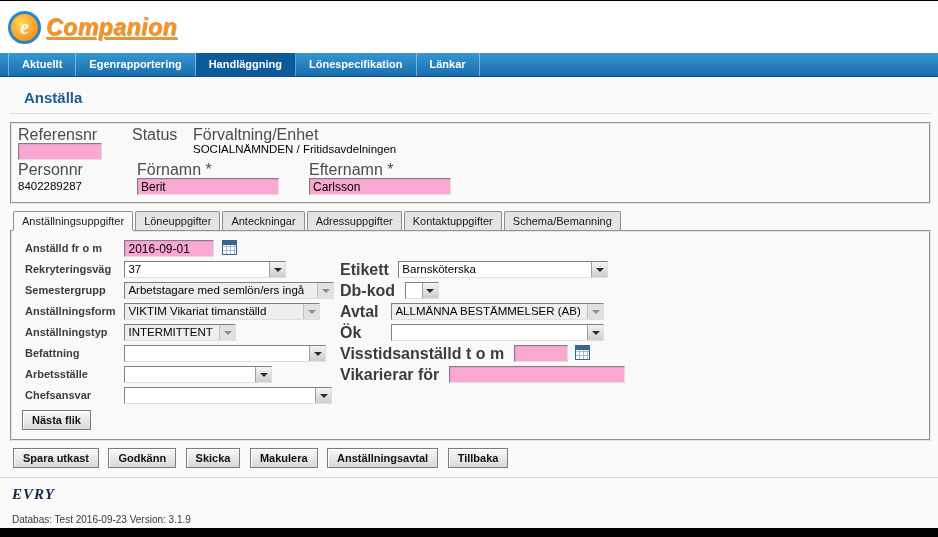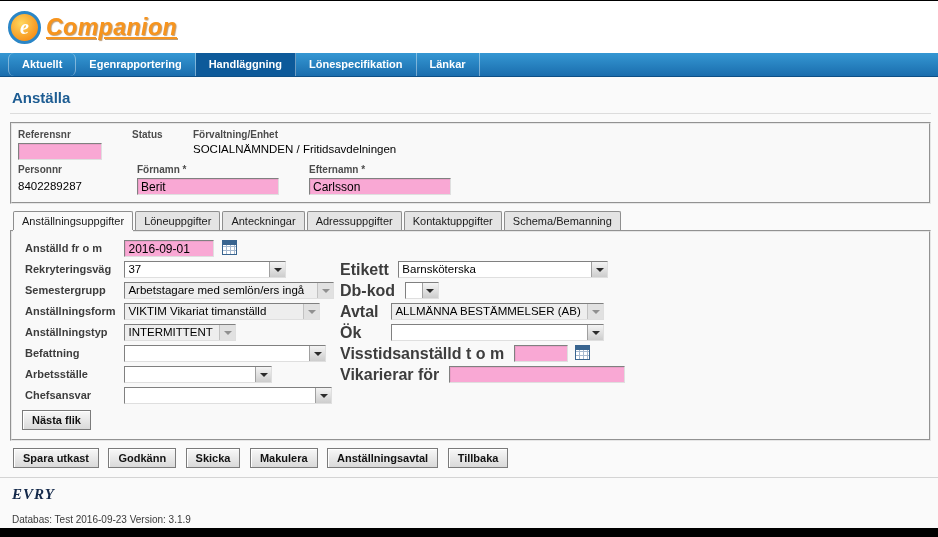--- a/index.html
+++ b/index.html
@@ -13,35 +13,35 @@
   .logo-badge{width:33px;height:33px;border-radius:50%;border:3px solid #2a86c7;
     background:radial-gradient(circle at 38% 35%,#ffd75e,#f7941d 72%);
     color:#fff;font:italic bold 20px/27px "Liberation Serif",serif;text-align:center;flex:none;}
   .logo-word{font:italic bold 23px "Liberation Sans",sans-serif;color:#f7941d;letter-spacing:.5px;
     text-shadow:1px 1px 1px rgba(140,75,0,.55);text-decoration:underline;}
 
   
   .navbar{height:24px;background:linear-gradient(#3597d3,#1a6dad);display:flex;padding-left:8px;border-bottom:1px solid #0d4f86;}
   .nav-item{color:#fff;font-size:11px;font-weight:bold;line-height:23px;padding:0 13px;
     border-right:1px solid rgba(255,255,255,.4);cursor:pointer;text-decoration:none;}
-  .nav-item:first-child{border-left:1px solid rgba(255,255,255,.4);border-radius:6px;}
+  .nav-item:first-child{border-left:1px solid rgba(255,255,255,.4);}
   .nav-item.active{background:#0d5a9a;}
 
   
-  .page-title{margin:12px 0 7px 12px;font-size:15px;color:#1d5c92;font-weight:bold;}
+  .page-title{margin:12px 0 7px 24px;font-size:15px;color:#1d5c92;font-weight:bold;}
   .rule{height:1px;background:#dcdcdc;margin:0 7px 8px 10px;}
   .panel{margin:0 7px 0 10px;border:2px groove #e6e6e6;background:#f9f9f9;}
 
   
   .person-panel{padding:5px 6px 6px;}
   .p-row{display:flex;}
   .p-row + .p-row{margin-top:3px;}
   .p-cell{padding-right:6px;}
   .p-c1a{width:114px;} .p-c1b{width:61px;} .p-c2a{width:119px;} .p-c2b{width:172px;}
-  .p-label{display:block;font-size:10px;font-weight:bold;color:#4c4c4c;line-height:12px;margin-bottom:2px;}
+  .p-label{display:block;font-size:16px;font-weight:normal;color:#4c4c4c;line-height:12px;margin-bottom:2px;}
   .p-value{font-size:11.5px;color:#000;line-height:13px;margin-top:4px;}
 
   
   .txt{height:17px;border:1px solid;border-color:#808080 #dfdfdf #dfdfdf #808080;background:#f9a8d4;
     font:12px "Liberation Sans",sans-serif;padding:0 3px;box-shadow:inset 1px 1px 0 rgba(0,0,0,.06);vertical-align:top;}
   .sel{display:inline-flex;height:17px;background:#fff;border:1px solid;
     border-color:#808080 #dfdfdf #dfdfdf #808080;vertical-align:top;cursor:default;}
   .sel-text{flex:1;font-size:11.5px;line-height:15px;padding:0 3px;overflow:hidden;white-space:nowrap;color:#000;}
   .sel-btn{width:16px;flex:none;background:linear-gradient(#f4f4f4,#cdcdcd);border-left:1px solid #a0a0a0;
     display:flex;align-items:center;justify-content:center;}

